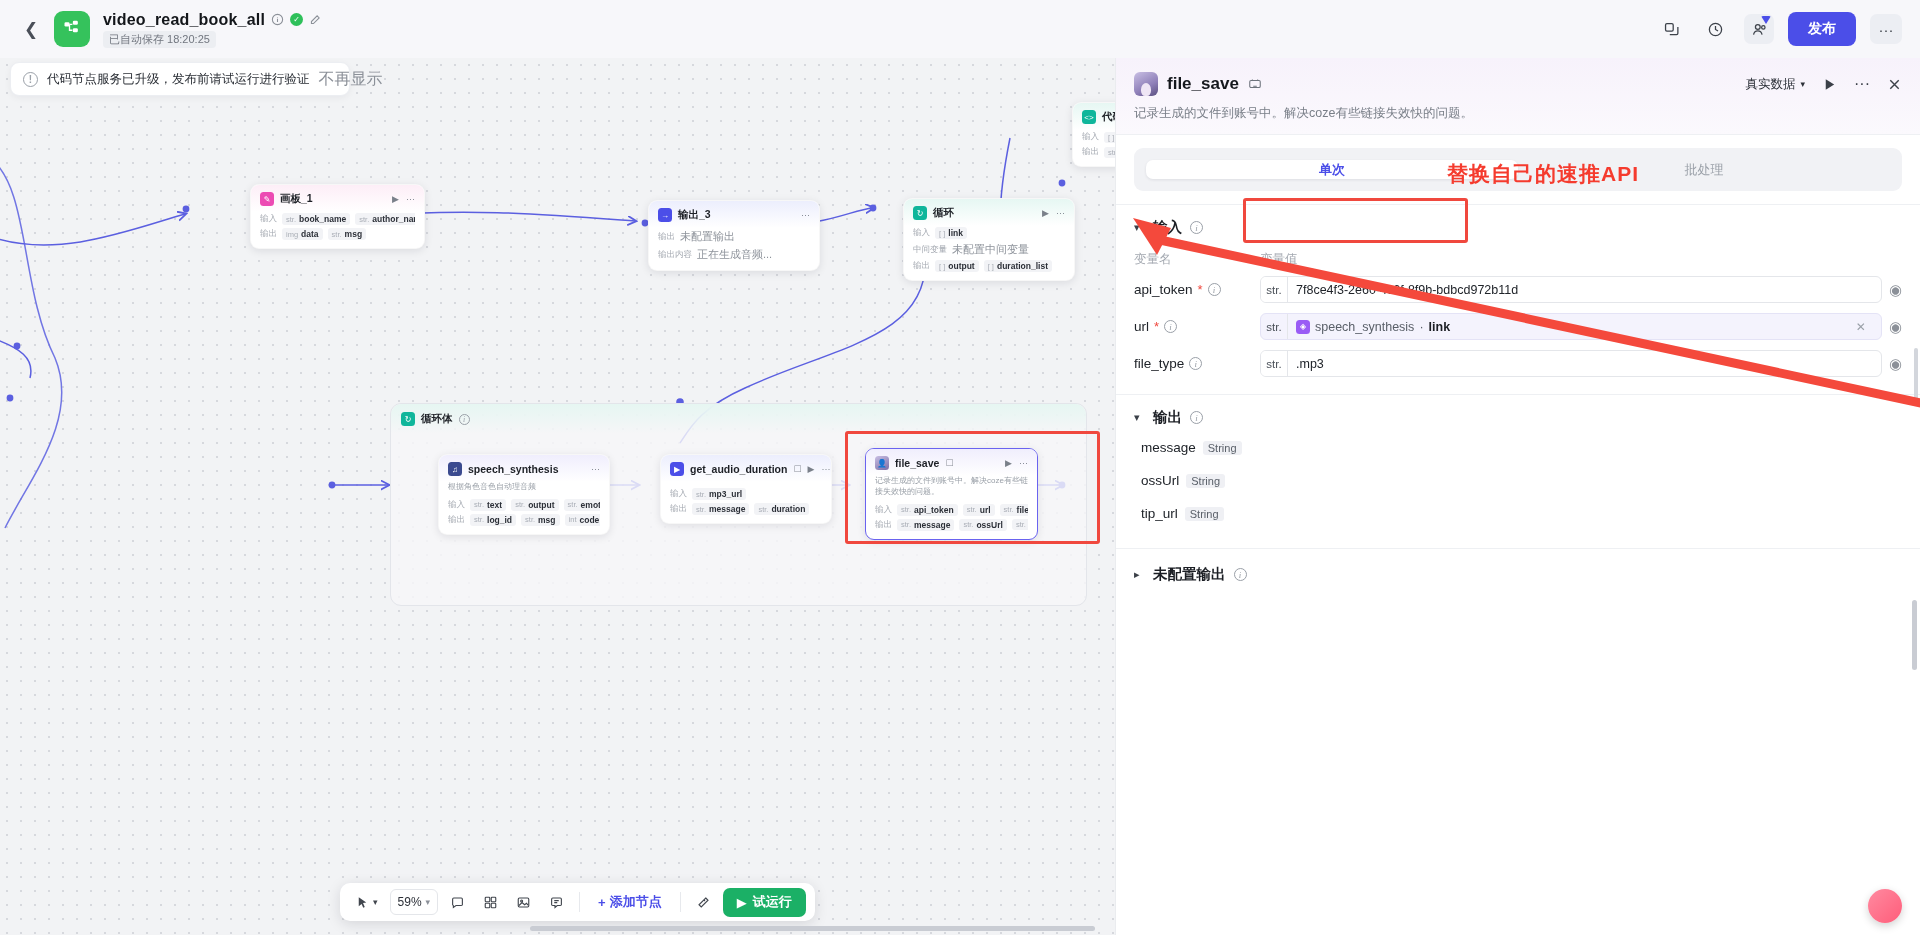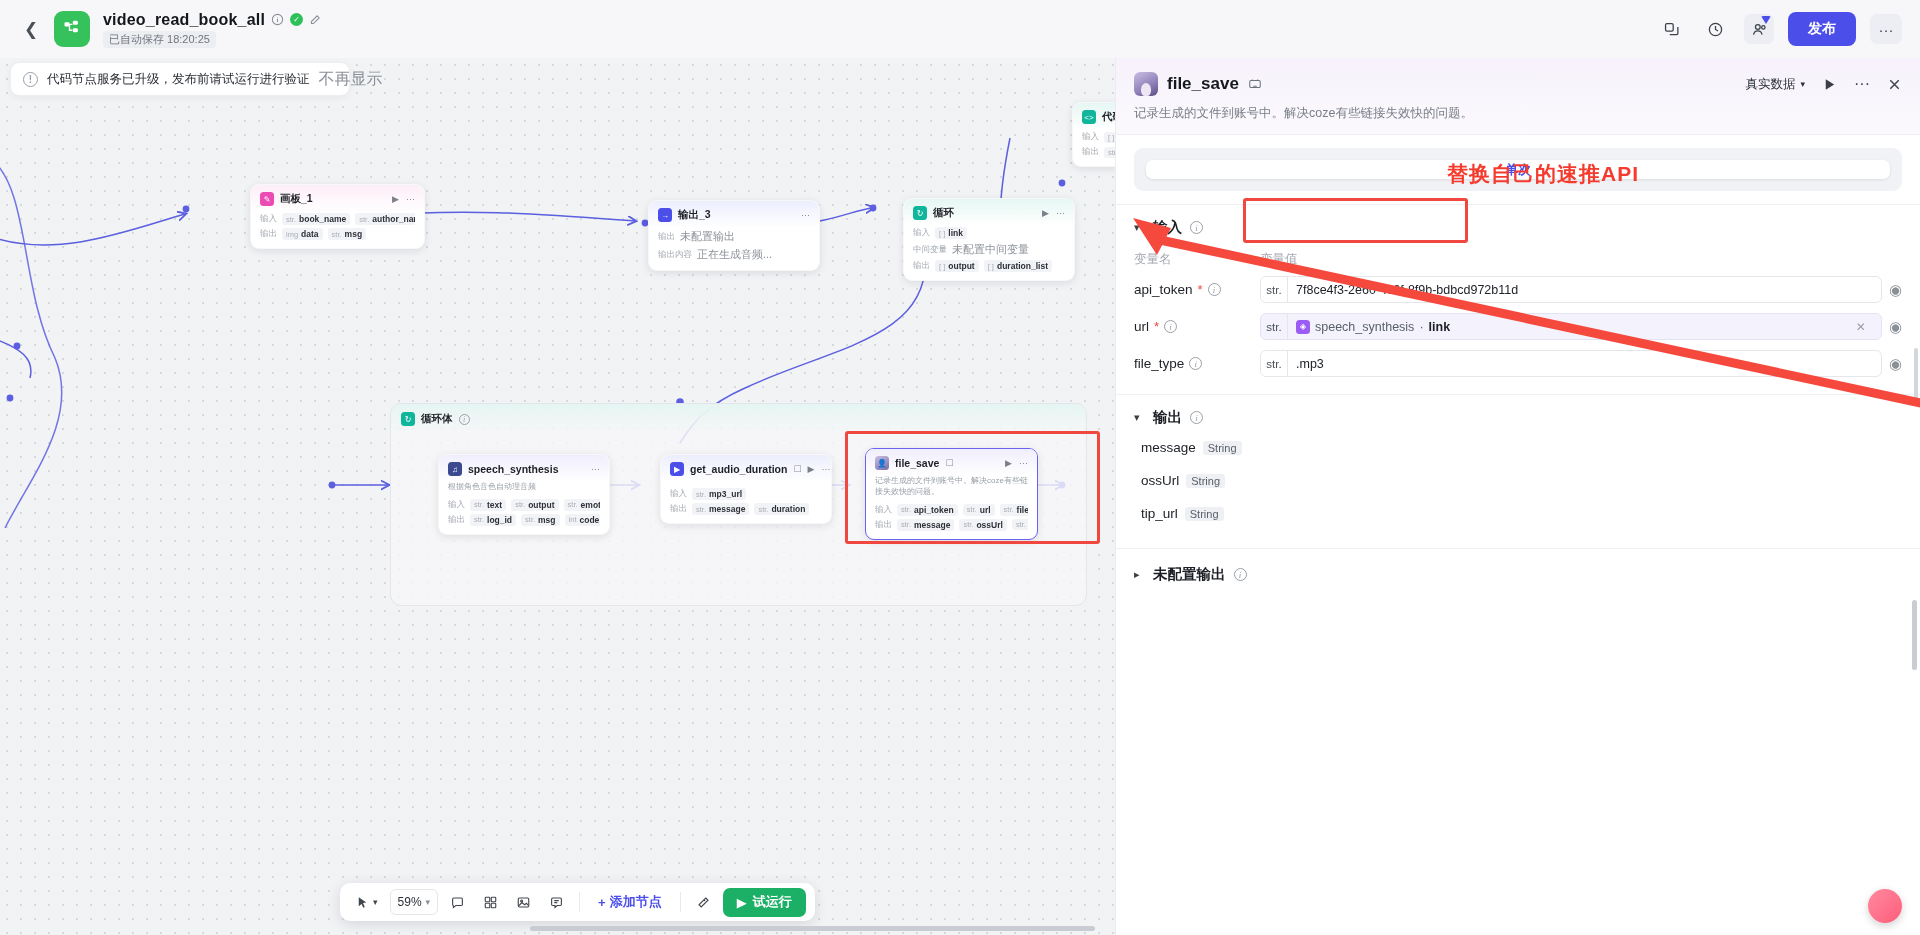--- a/index.html
+++ b/index.html
@@ -645,20 +645,21 @@
               <path d="M3.5 3.5l9 9M12.5 3.5l-9 9"></path>
             </svg>
         </span>
       </span>
     </div>
     <div class="ph-desc">记录生成的文件到账号中。解决coze有些链接失效快的问题。</div>
   </div>
 
   <div class="seg">
     <div class="seg-item active">单次</div>
+    <div class="seg-item">批处理</div>
   </div>
 
   <div class="sect-div"></div>
 
   <div class="sect-hd">
     <span class="caret">▾</span>
     <span class="sect-title">输入</span>
     <span class="i-circ">i</span>
   </div>
 

